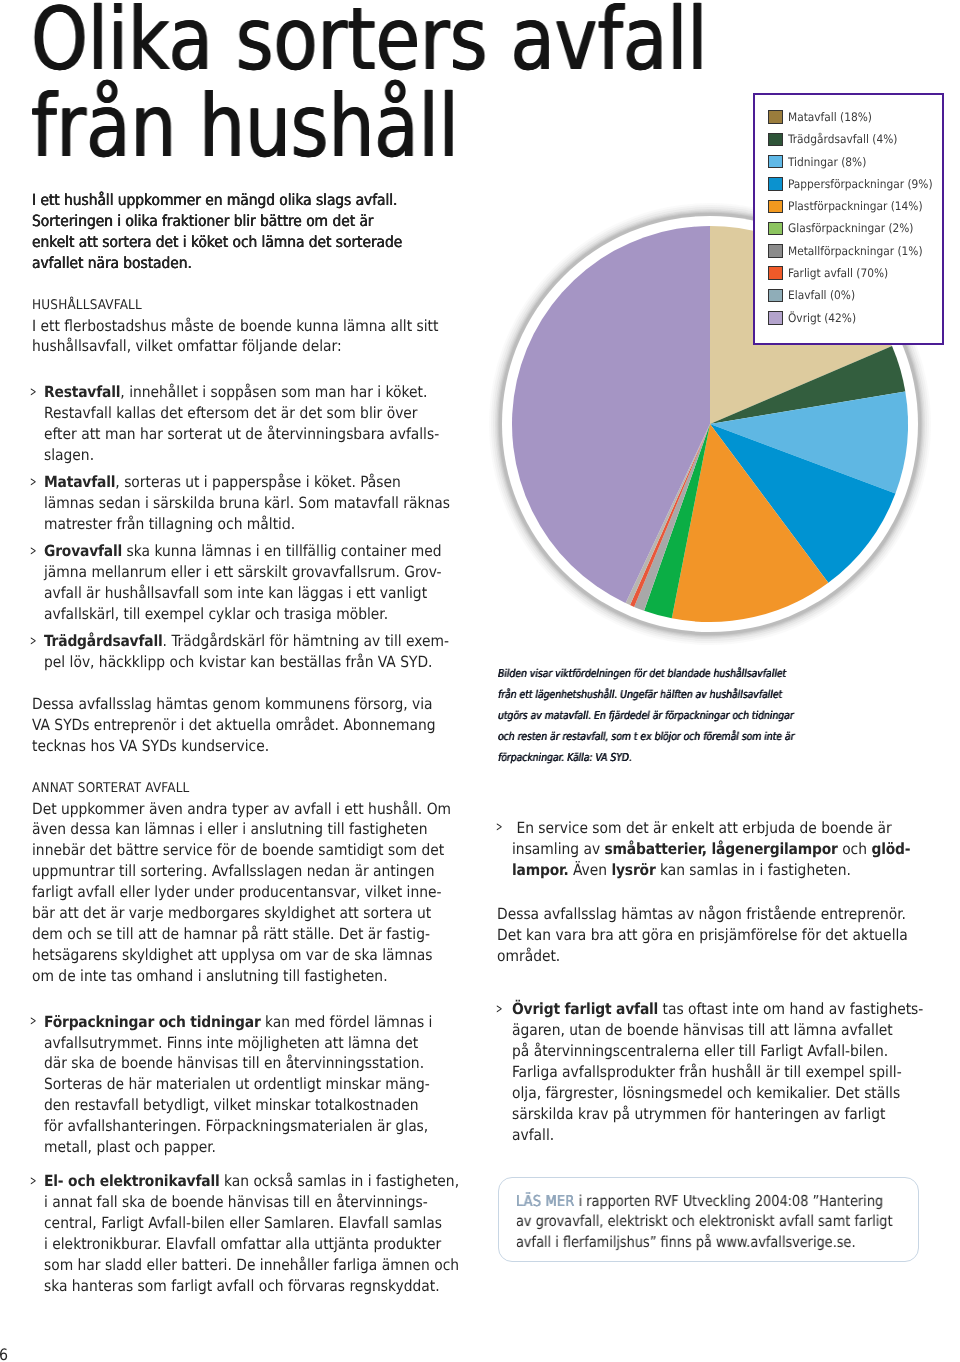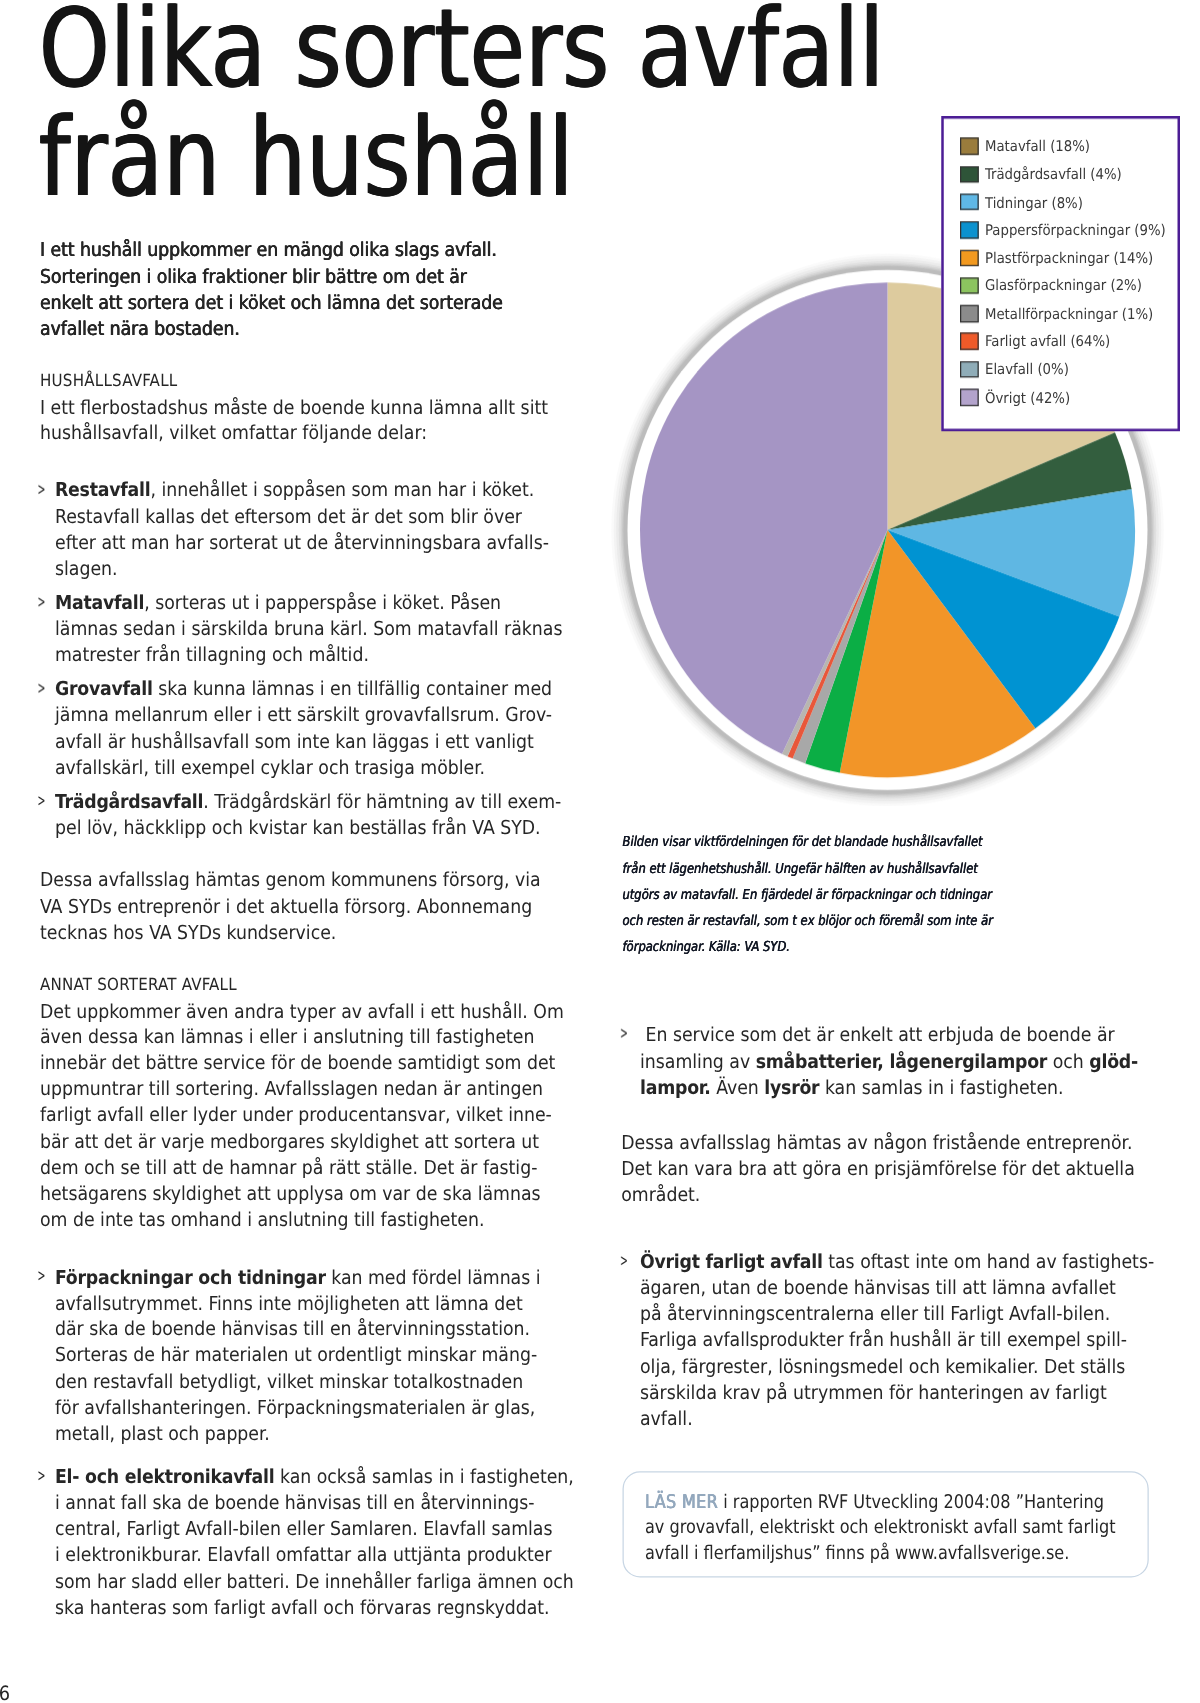--- a/index.html
+++ b/index.html
@@ -130,21 +130,21 @@
         <span class="btxt">
             <span class="ln"><b>Trädgårdsavfall</b><span>. Trädgårdskärl för hämtning av till exem-</span></span>
             <span class="ln"><span>pel löv, häckklipp och kvistar kan beställas från VA SYD.</span></span>
           </span>
       </li>
     </ul>
     <div class="gap"></div>
 
     <p class="para">
         <span class="ln"><span>Dessa avfallsslag hämtas genom kommunens försorg, via</span></span>
-        <span class="ln"><span>VA SYDs entreprenör i det aktuella försorg. Abonnemang</span></span>
+        <span class="ln"><span>VA SYDs entreprenör i det aktuella området. Abonnemang</span></span>
         <span class="ln"><span>tecknas hos VA SYDs kundservice.</span></span>
       </p>
     <div class="gap"></div>
 
     <p class="kicker">ANNAT SORTERAT AVFALL</p>
     <p class="para">
         <span class="ln"><span>Det uppkommer även andra typer av avfall i ett hushåll. Om</span></span>
         <span class="ln"><span>även dessa kan lämnas i eller i anslutning till fastigheten</span></span>
         <span class="ln"><span>innebär det bättre service för de boende samtidigt som det</span></span>
         <span class="ln"><span>uppmuntrar till sortering. Avfallsslagen nedan är antingen</span></span>
@@ -232,21 +232,21 @@
       <div class="row" style="top: 126.8px;">
         <span class="sw" style="background: rgb(140, 196, 95);"></span>
         <span class="lb">Glasförpackningar (2%)</span>
       </div>
       <div class="row" style="top: 149.1px;">
         <span class="sw" style="background: rgb(139, 139, 139);"></span>
         <span class="lb">Metallförpackningar (1%)</span>
       </div>
       <div class="row" style="top: 171.4px;">
         <span class="sw" style="background: rgb(239, 90, 41);"></span>
-        <span class="lb">Farligt avfall (64%)</span>
+        <span class="lb">Farligt avfall (70%)</span>
       </div>
       <div class="row" style="top: 193.7px;">
         <span class="sw" style="background: rgb(143, 173, 184);"></span>
         <span class="lb">Elavfall (0%)</span>
       </div>
       <div class="row" style="top: 216px;">
         <span class="sw" style="background: rgb(179, 163, 204);"></span>
         <span class="lb">Övrigt (42%)</span>
       </div>
     </div>

